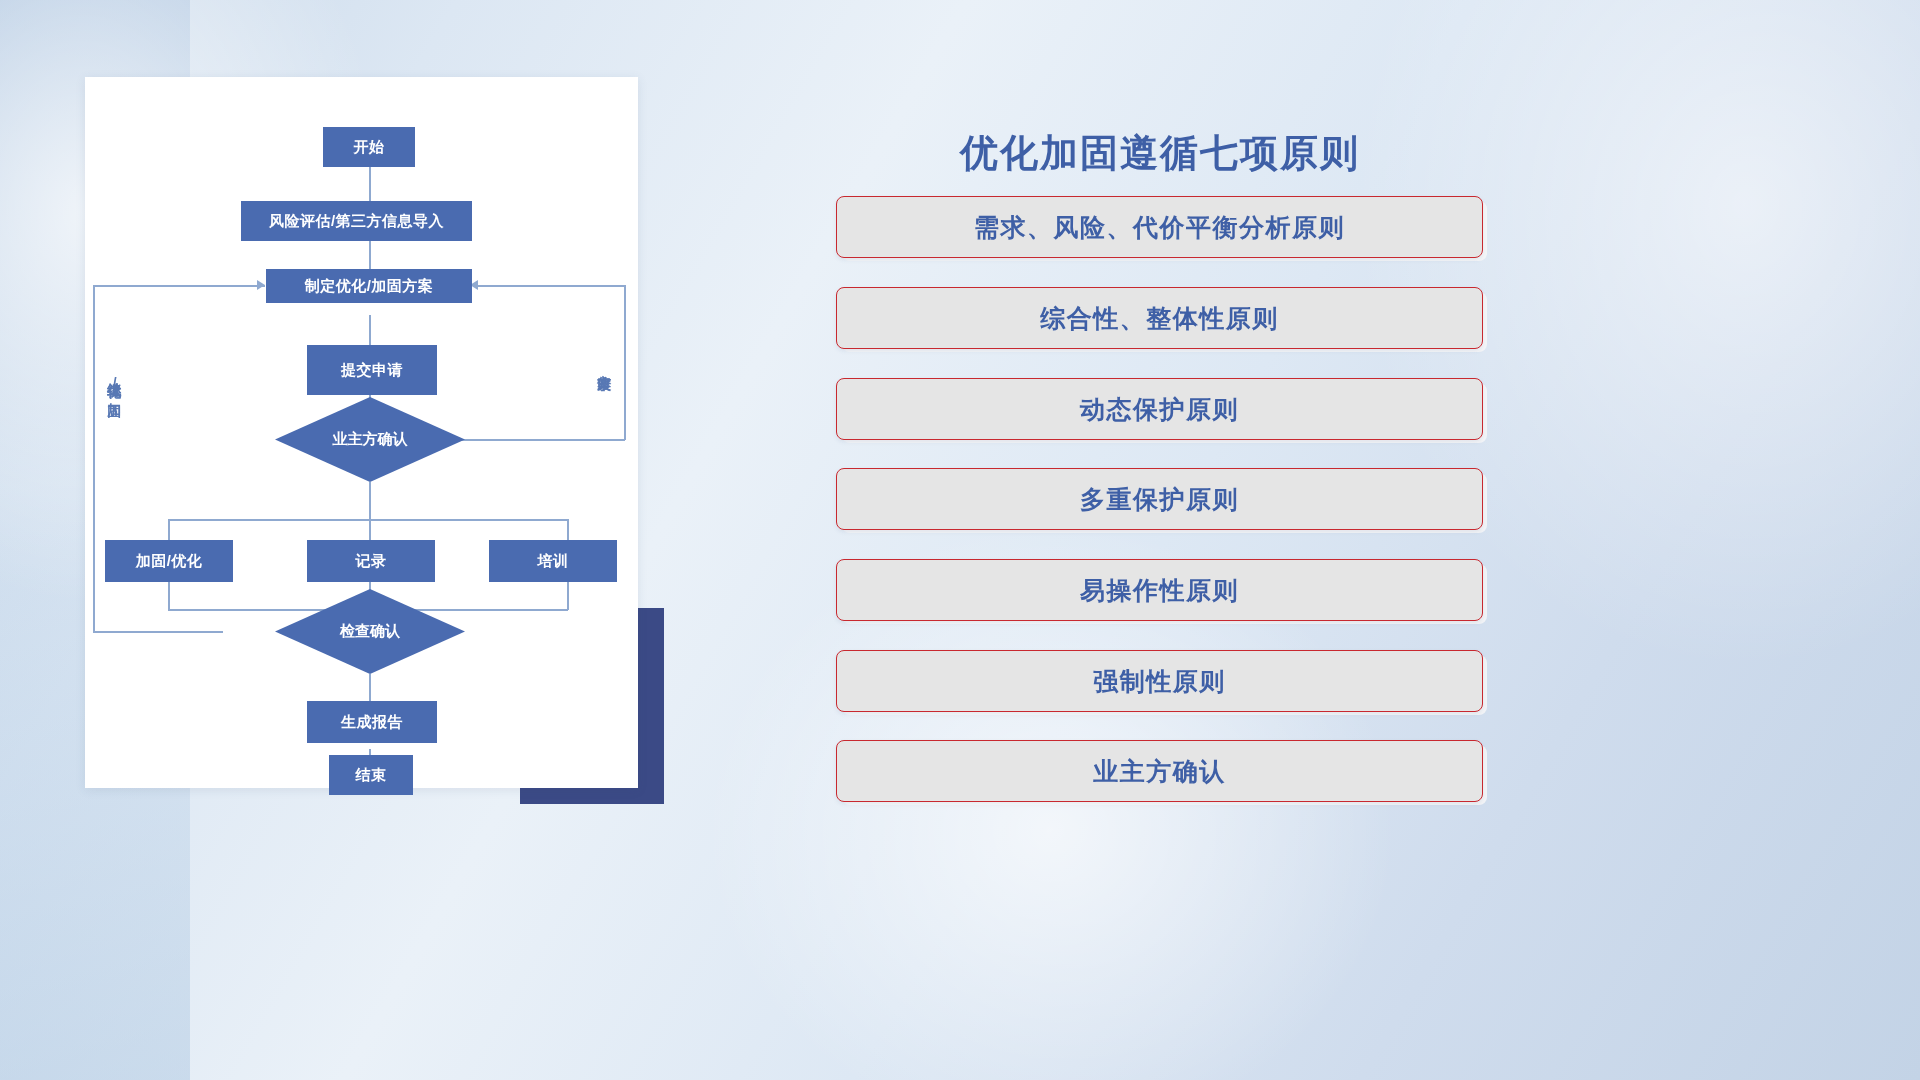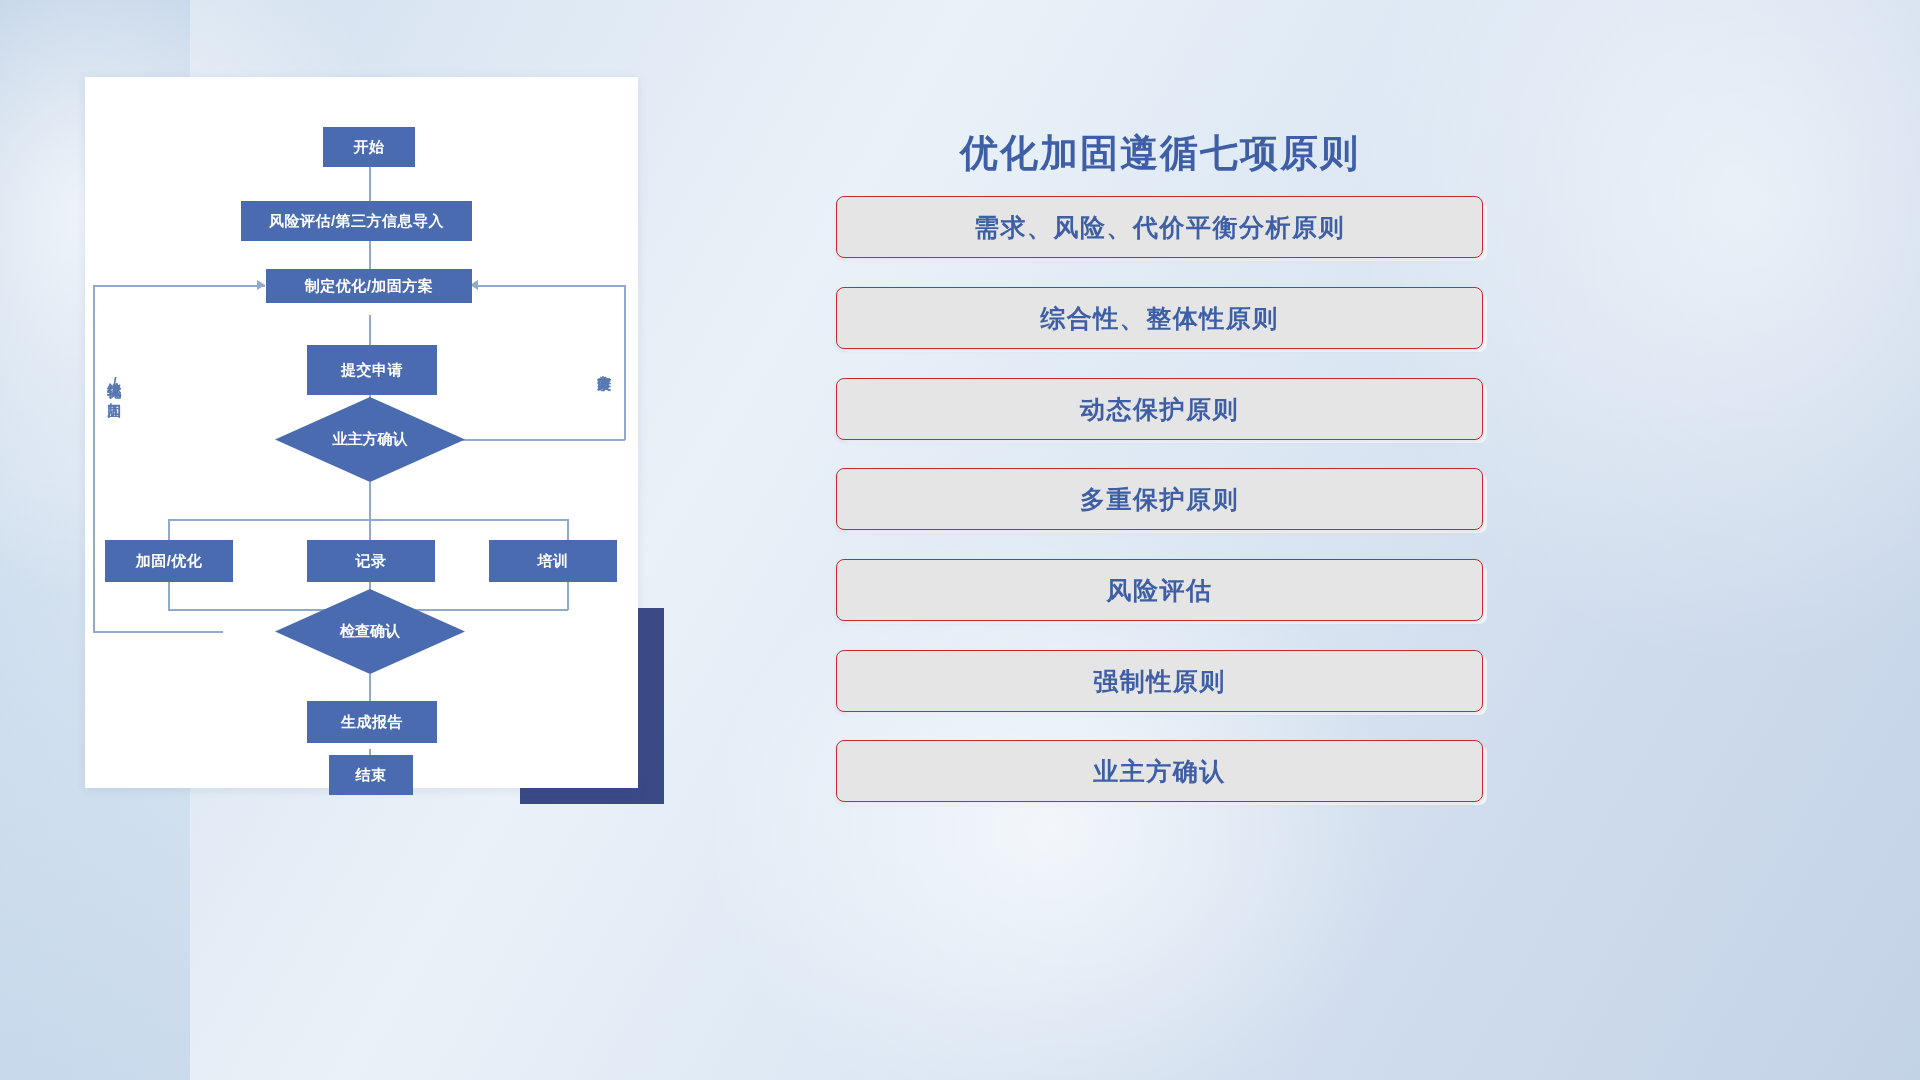--- a/index.html
+++ b/index.html
@@ -273,20 +273,20 @@
 <div class="principle" style="top:287px;">
   <span class="principle-inner">综合性、整体性原则</span>
 </div>
 <div class="principle" style="top:378px;">
   <span class="principle-inner">动态保护原则</span>
 </div>
 <div class="principle" style="top:468px;">
   <span class="principle-inner">多重保护原则</span>
 </div>
 <div class="principle" style="top:559px;">
-  <span class="principle-inner">风险评估</span>
+  <span class="principle-inner">易操作性原则</span>
 </div>
 <div class="principle" style="top:650px;">
   <span class="principle-inner">强制性原则</span>
 </div>
 <div class="principle" style="top:740px;">
   <span class="principle-inner">业主方确认</span>
 </div>
 
 </body></html>

